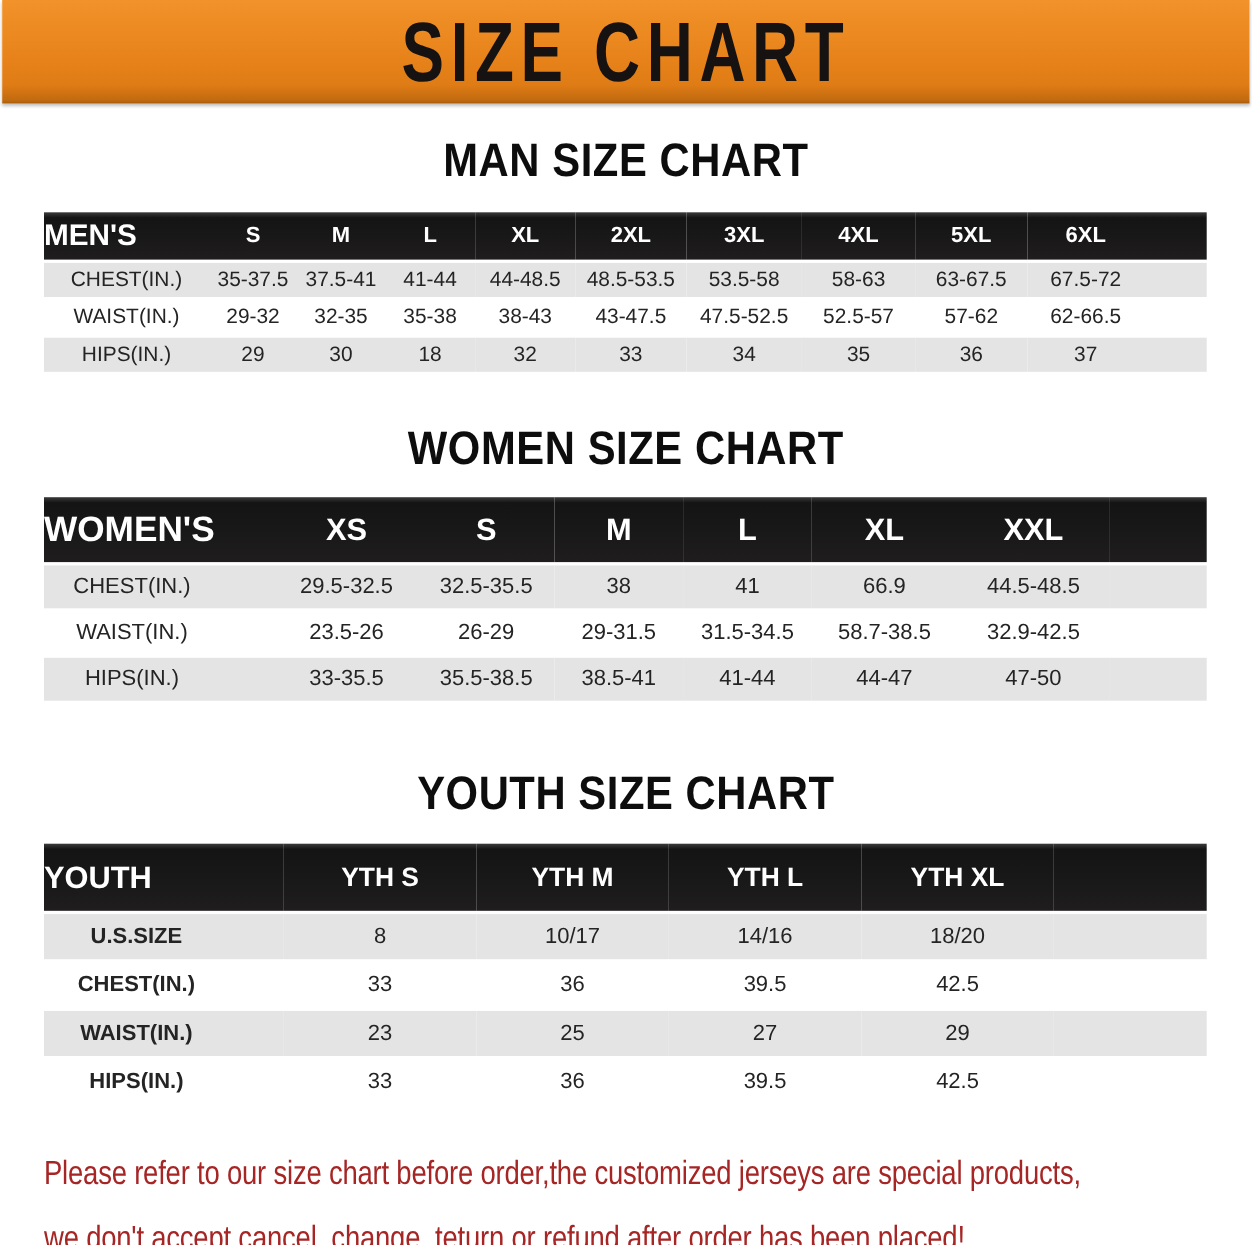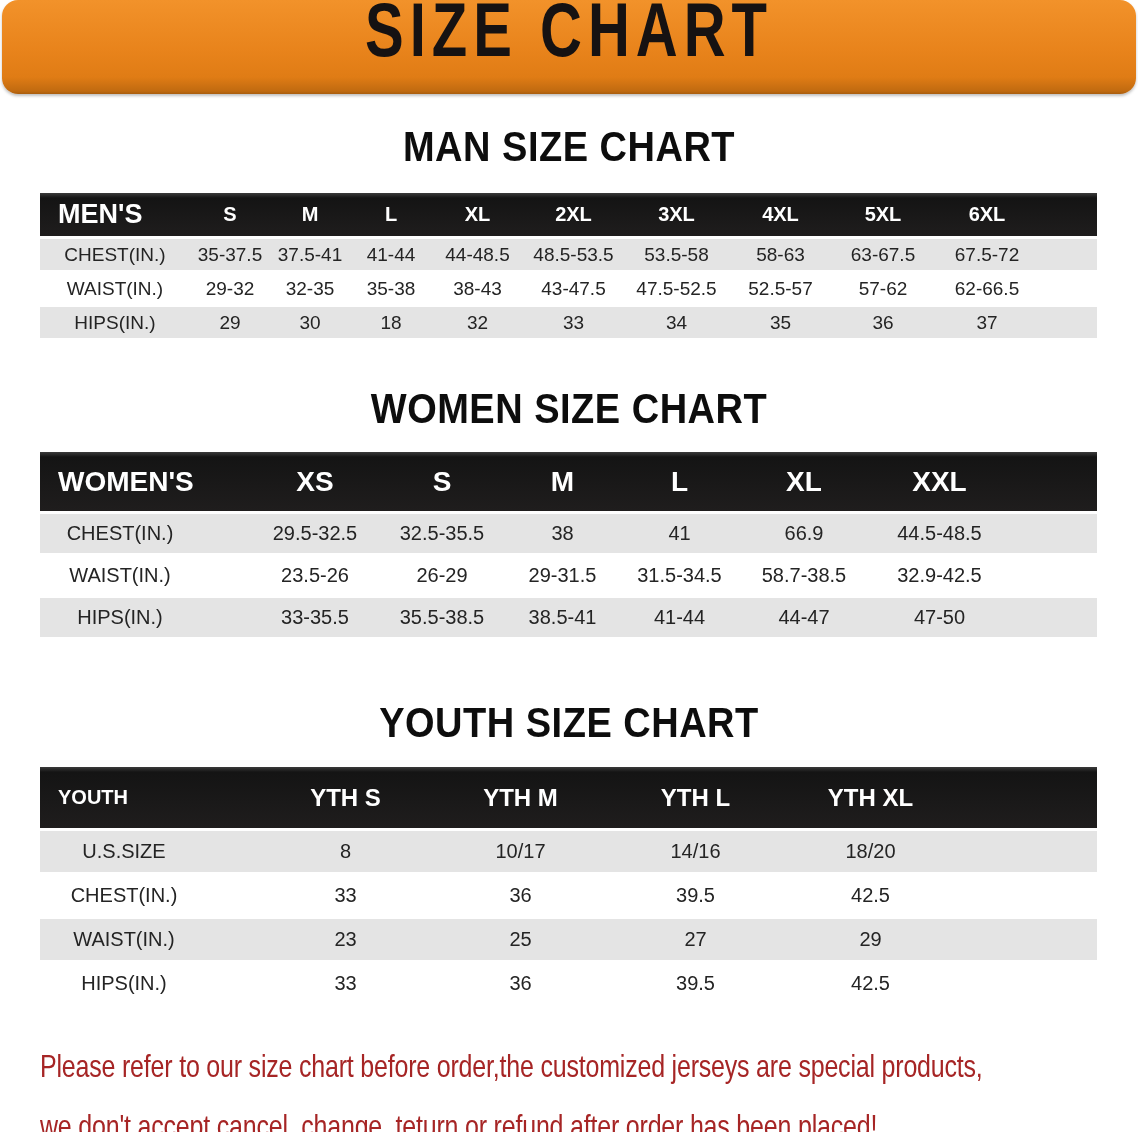--- a/index.html
+++ b/index.html
@@ -6,22 +6,22 @@
   body{
     width:1138px;height:1132px;
     background:#ffffff;
     font-family:"Liberation Sans",sans-serif;
     overflow:hidden;
   }
   
   .banner{
     width:1134px;height:94px;margin:0 2px;
     background:linear-gradient(180deg,#f2922a 0%,#e8831b 55%,#e07c15 82%,#c06a10 97%,#a85d0f 100%);
-    border-radius:16px;
-    display:flex;justify-content:center;
+    border-radius:0;
+    display:flex;align-items:center;justify-content:center;
     box-shadow:0 2px 3px rgba(0,0,0,0.25);
   }
   .banner-title{
     font-size:58px;font-weight:bold;letter-spacing:6px;
     color:#161212;
     transform:scaleY(1.32);
     white-space:nowrap;
   }
   
   .section-title{
@@ -37,45 +37,45 @@
   table.size-table{
     border-collapse:separate;border-spacing:0 3px;
     table-layout:fixed;width:1057px;margin-left:40px;
   }
   table.size-table thead th{
     background:linear-gradient(180deg,#3b3b3b 0px,#141414 5px,#1f1d1d 100%);
     color:#ffffff;font-weight:bold;text-align:center;
     padding:0;overflow:hidden;white-space:nowrap;
   }
   table.size-table thead th.label-cell{
-    text-align:left;padding-left:18px;
+    text-align:left;
   }
   table.size-table td{
     text-align:center;color:#242424;padding:0;
     white-space:nowrap;overflow:hidden;
   }
   table.size-table tbody tr:nth-child(odd) td{background:#e4e4e4;}
   table.size-table tbody tr:nth-child(even) td{background:#ffffff;}
   
   .men{margin-top:18px;}
   .men thead th{height:43px;font-size:20px;}
   .men thead th.label-cell{font-size:27px;}
   .men td{height:31px;font-size:19px;}
   
   .women{margin-top:16px;}
   .women thead th{height:59px;font-size:28px;}
-  .women thead th.label-cell{font-size:28px;}
+  .women thead th.label-cell{font-size:32px;}
   .women td{height:39px;font-size:20px;}
   .women td.label-cell{padding-right:50px;}
   
   .youth{margin-top:16px;}
   .youth thead th{height:61px;font-size:24px;}
-  .youth thead th.label-cell{font-size:20px;}
+  .youth thead th.label-cell{font-size:28px;}
   .youth td{height:41px;font-size:20px;}
-  .youth td.label-cell{padding-right:50px;}
+  .youth td.label-cell{padding-right:50px;font-weight:bold;}
   
   .footer-note{
     margin:30px 0 0 40px;
     color:#a62525;
     font-size:25px;letter-spacing:-0.2px;
     line-height:49px;
     transform:scaleY(1.22);transform-origin:top left;
     white-space:nowrap;
   }
 </style>

